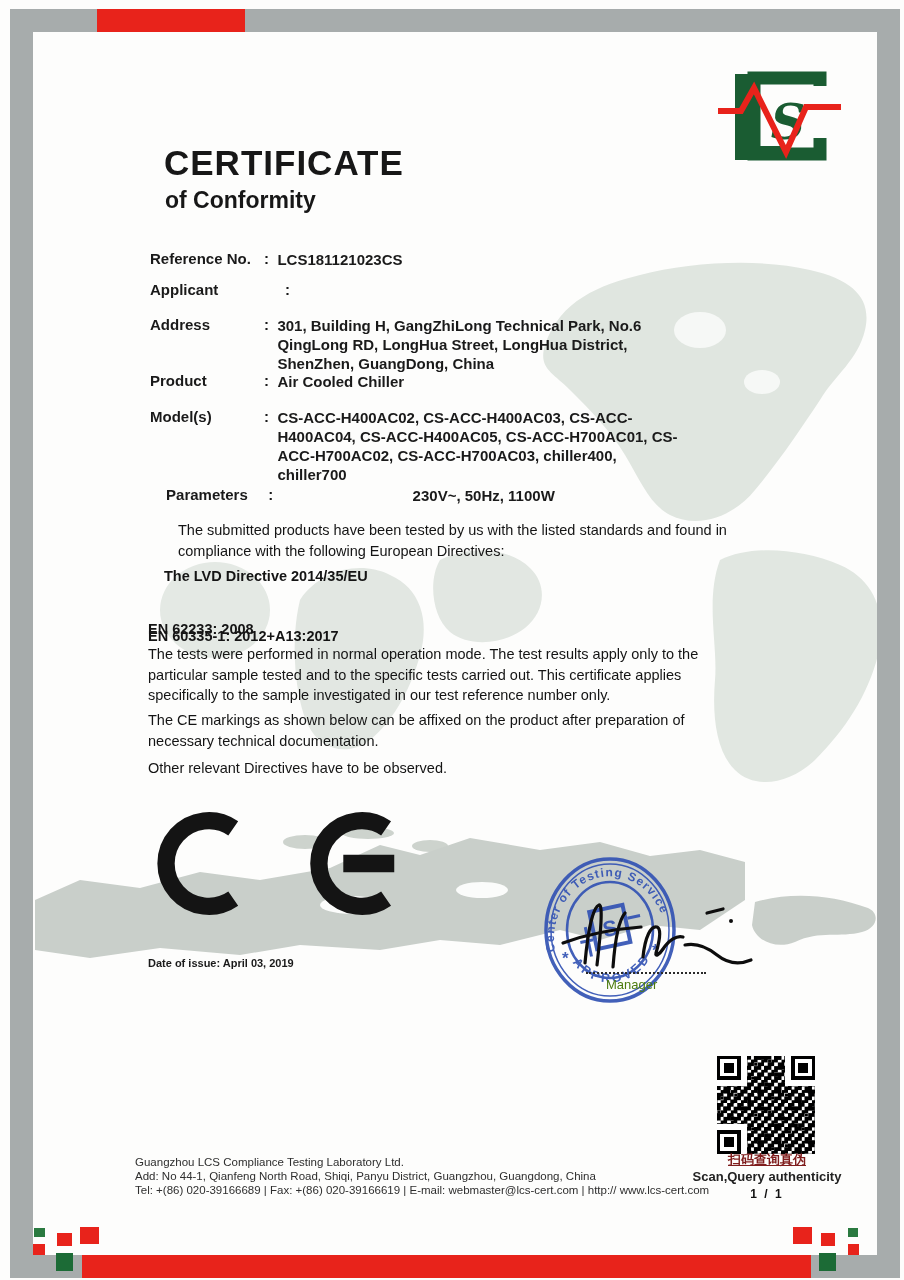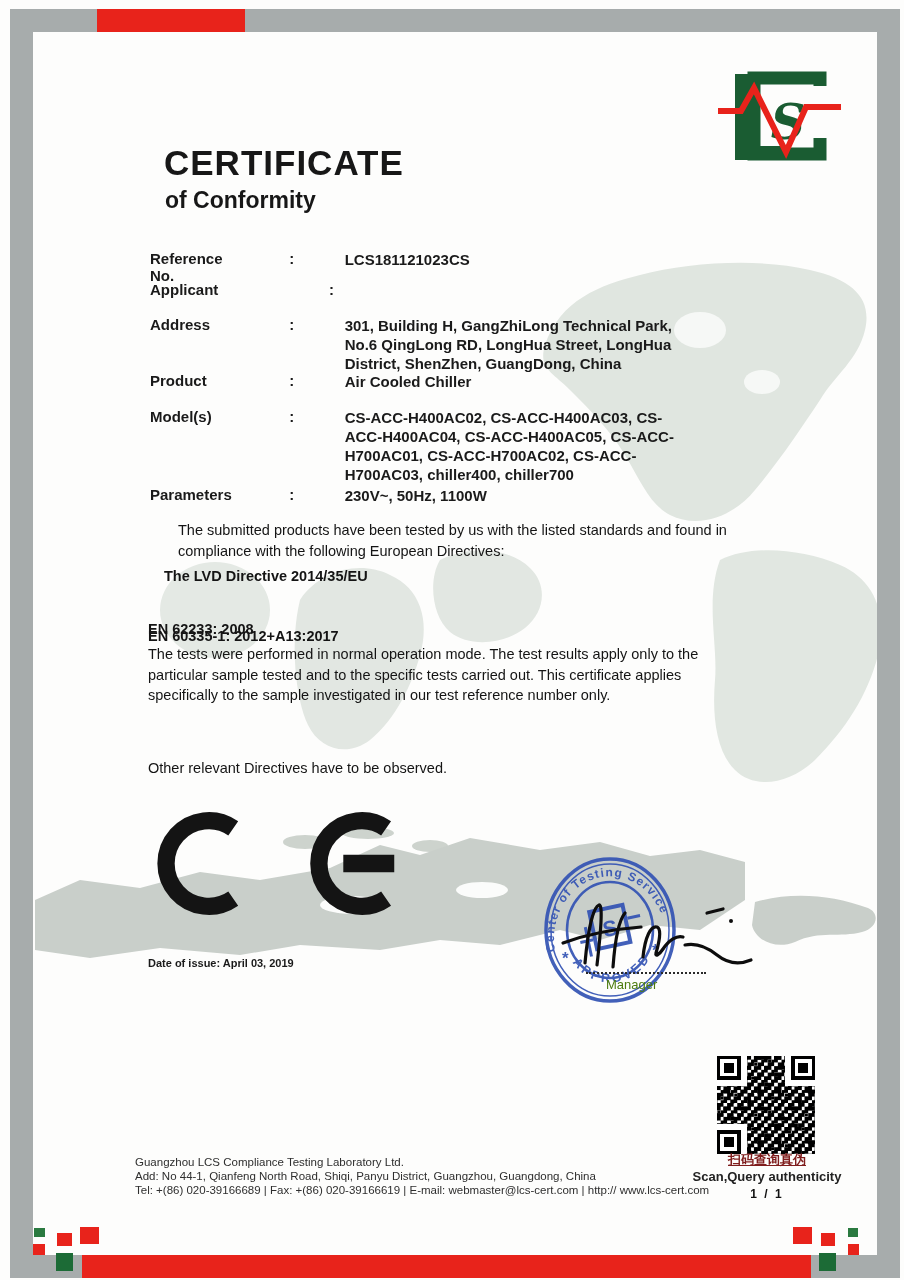--- a/index.html
+++ b/index.html
@@ -9,21 +9,21 @@
   
   .frame{position:absolute;left:10px;top:9px;width:890px;height:1269px;
          border:23px solid #a7acac;box-sizing:border-box;}
   .seg{position:absolute;}
   
   .map{position:absolute;left:0;top:0;pointer-events:none;}
   
   .title{position:absolute;left:164px;top:143px;font-size:35px;font-weight:bold;letter-spacing:1px;color:#171717;}
   .subtitle{position:absolute;left:165px;top:187px;font-size:23px;font-weight:bold;color:#171717;}
   
-  .field-row{position:absolute;left:150px;display:flex;width:540px;gap:44px;}
+  .field-row{position:absolute;left:150px;display:flex;width:540px;}
   .f-label{width:135px;font-size:15px;font-weight:bold;}
   .f-colon{width:16px;font-size:15px;font-weight:bold;}
   .f-value{width:489px;font-size:15px;font-weight:bold;line-height:19px;}
   
   .para{position:absolute;left:148px;width:592px;font-size:14.5px;line-height:20.5px;color:#141414;}
   .bold{font-weight:bold;}
   .std{line-height:21px;}
   
   .date{position:absolute;left:148px;top:957px;font-size:11px;font-weight:bold;}
   
@@ -100,31 +100,32 @@
   <div class="field-row" style="top:372px;">
     <div class="f-label">Product</div>
     <div class="f-colon">:</div>
     <div class="f-value">Air Cooled Chiller</div>
   </div>
   <div class="field-row" style="top:408px;">
     <div class="f-label">Model(s)</div>
     <div class="f-colon">:</div>
     <div class="f-value">CS-ACC-H400AC02, CS-ACC-H400AC03, CS-ACC-H400AC04, CS-ACC-H400AC05, CS-ACC-H700AC01, CS-ACC-H700AC02, CS-ACC-H700AC03, chiller400, chiller700</div>
   </div>
-  <div class="field-row" style="top:486px;">
+  <div class="field-row" style="top:486px;text-align:center;">
     <div class="f-label">Parameters</div>
     <div class="f-colon">:</div>
     <div class="f-value">230V~, 50Hz, 1100W</div>
   </div>
 
   <div class="para" style="top:520px;margin-left:30px;">The submitted products have been tested by us with the listed standards and found in compliance with the following European Directives:</div>
   <div class="para bold" style="top:566px;margin-left:16px;">The LVD Directive 2014/35/EU</div>
   <div class="para bold std" style="top:598px;margin-top:28px;">EN 60335-1: 2012+A13:2017</div>
   <div class="para bold std" style="top:619px;">EN 62233: 2008</div>
   <div class="para" style="top:644px;">The tests were performed in normal operation mode. The test results apply only to the particular sample tested and to the specific tests carried out. This certificate applies specifically to the sample investigated in our test reference number only.</div>
+  <div class="para" style="top:710px;">The CE markings as shown below can be affixed on the product after preparation of necessary technical documentation.</div>
   <div class="para" style="top:758px;">Other relevant Directives have to be observed.</div>
 
   <svg class="abs" style="left:146px;top:810px;" width="256" height="107" viewBox="0 0 250 105">
     <path d="M 85,18 A 42,42 0 1 0 85,87" fill="none" stroke="#141414" stroke-width="17"></path>
     <path d="M 235,18 A 42,42 0 1 0 235,87" fill="none" stroke="#141414" stroke-width="17"></path>
     <line x1="193" y1="52.5" x2="243" y2="52.5" stroke="#141414" stroke-width="17"></line>
   </svg>
 
   <div class="date">Date of issue: April 03, 2019</div>
 

